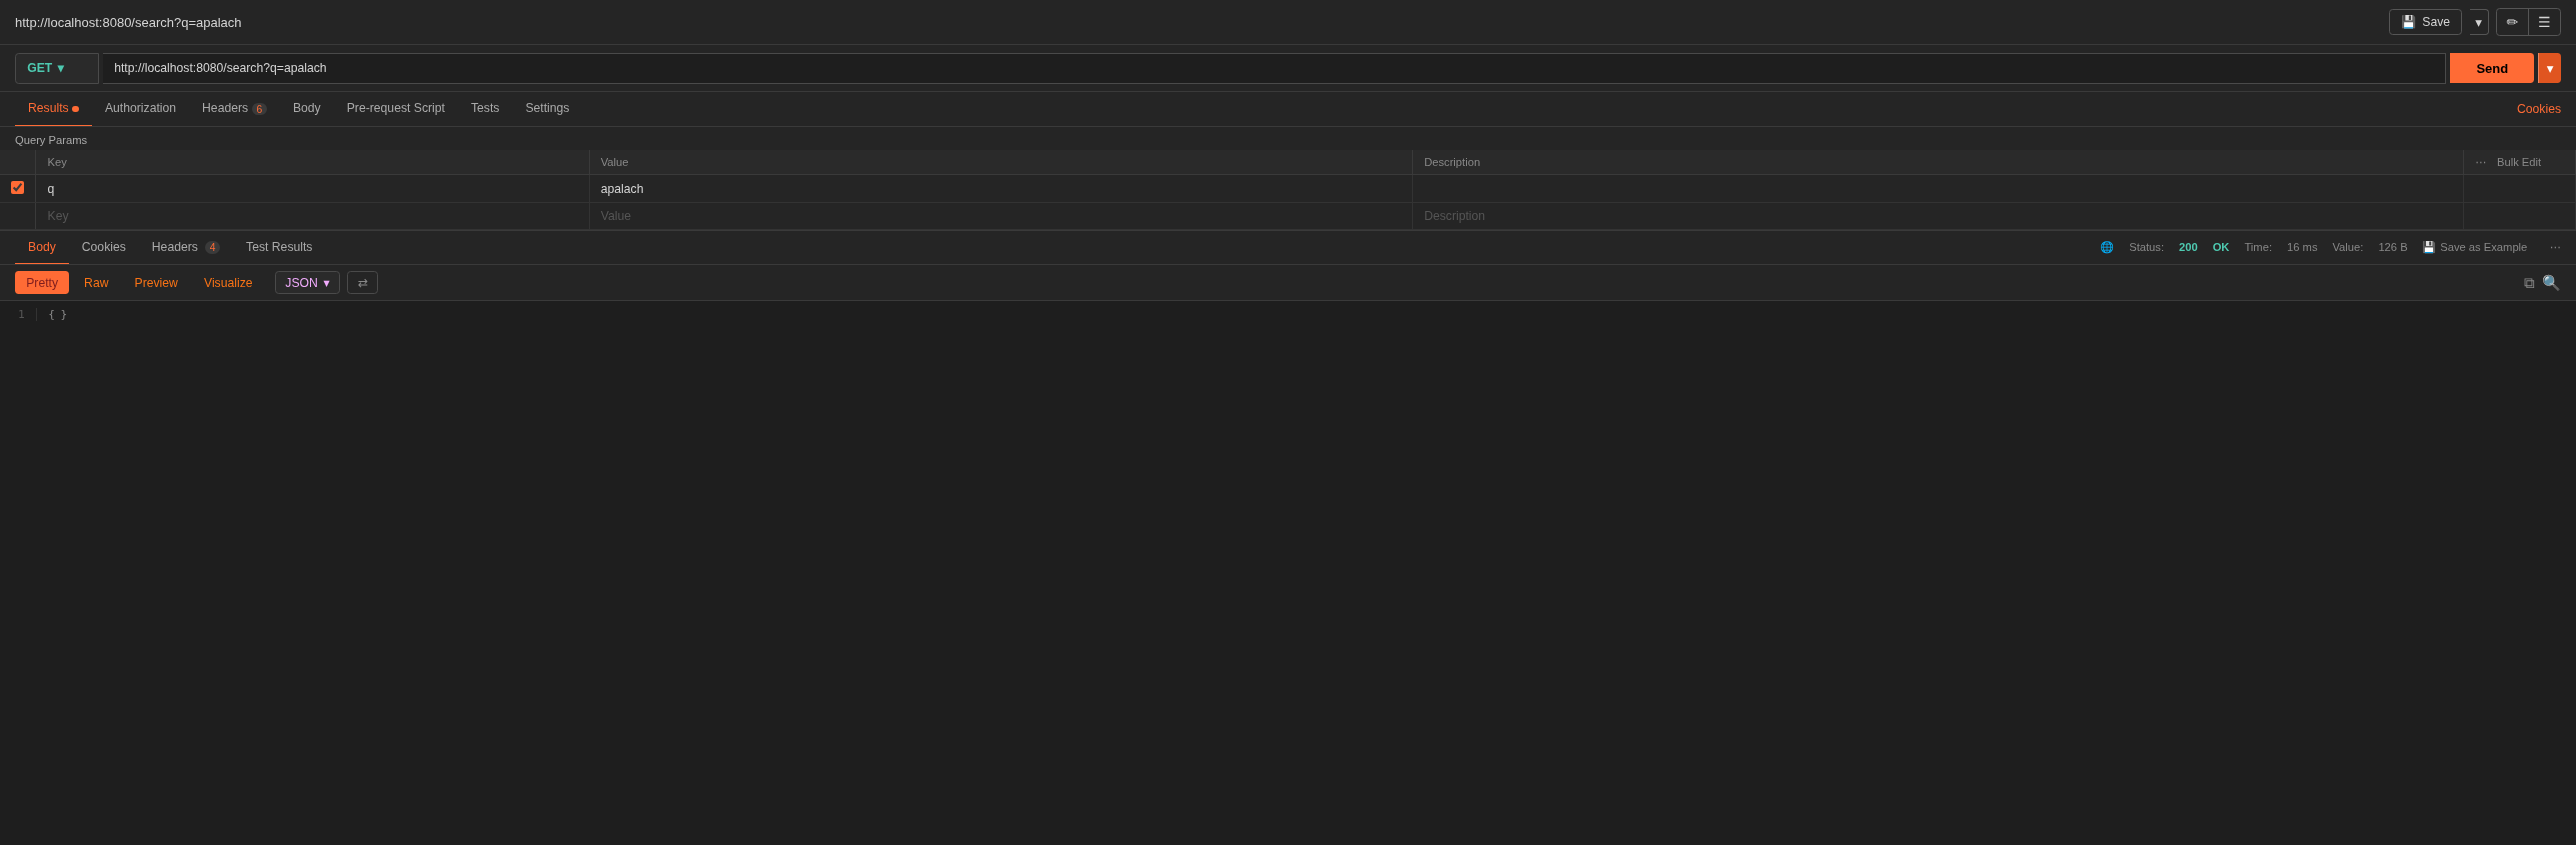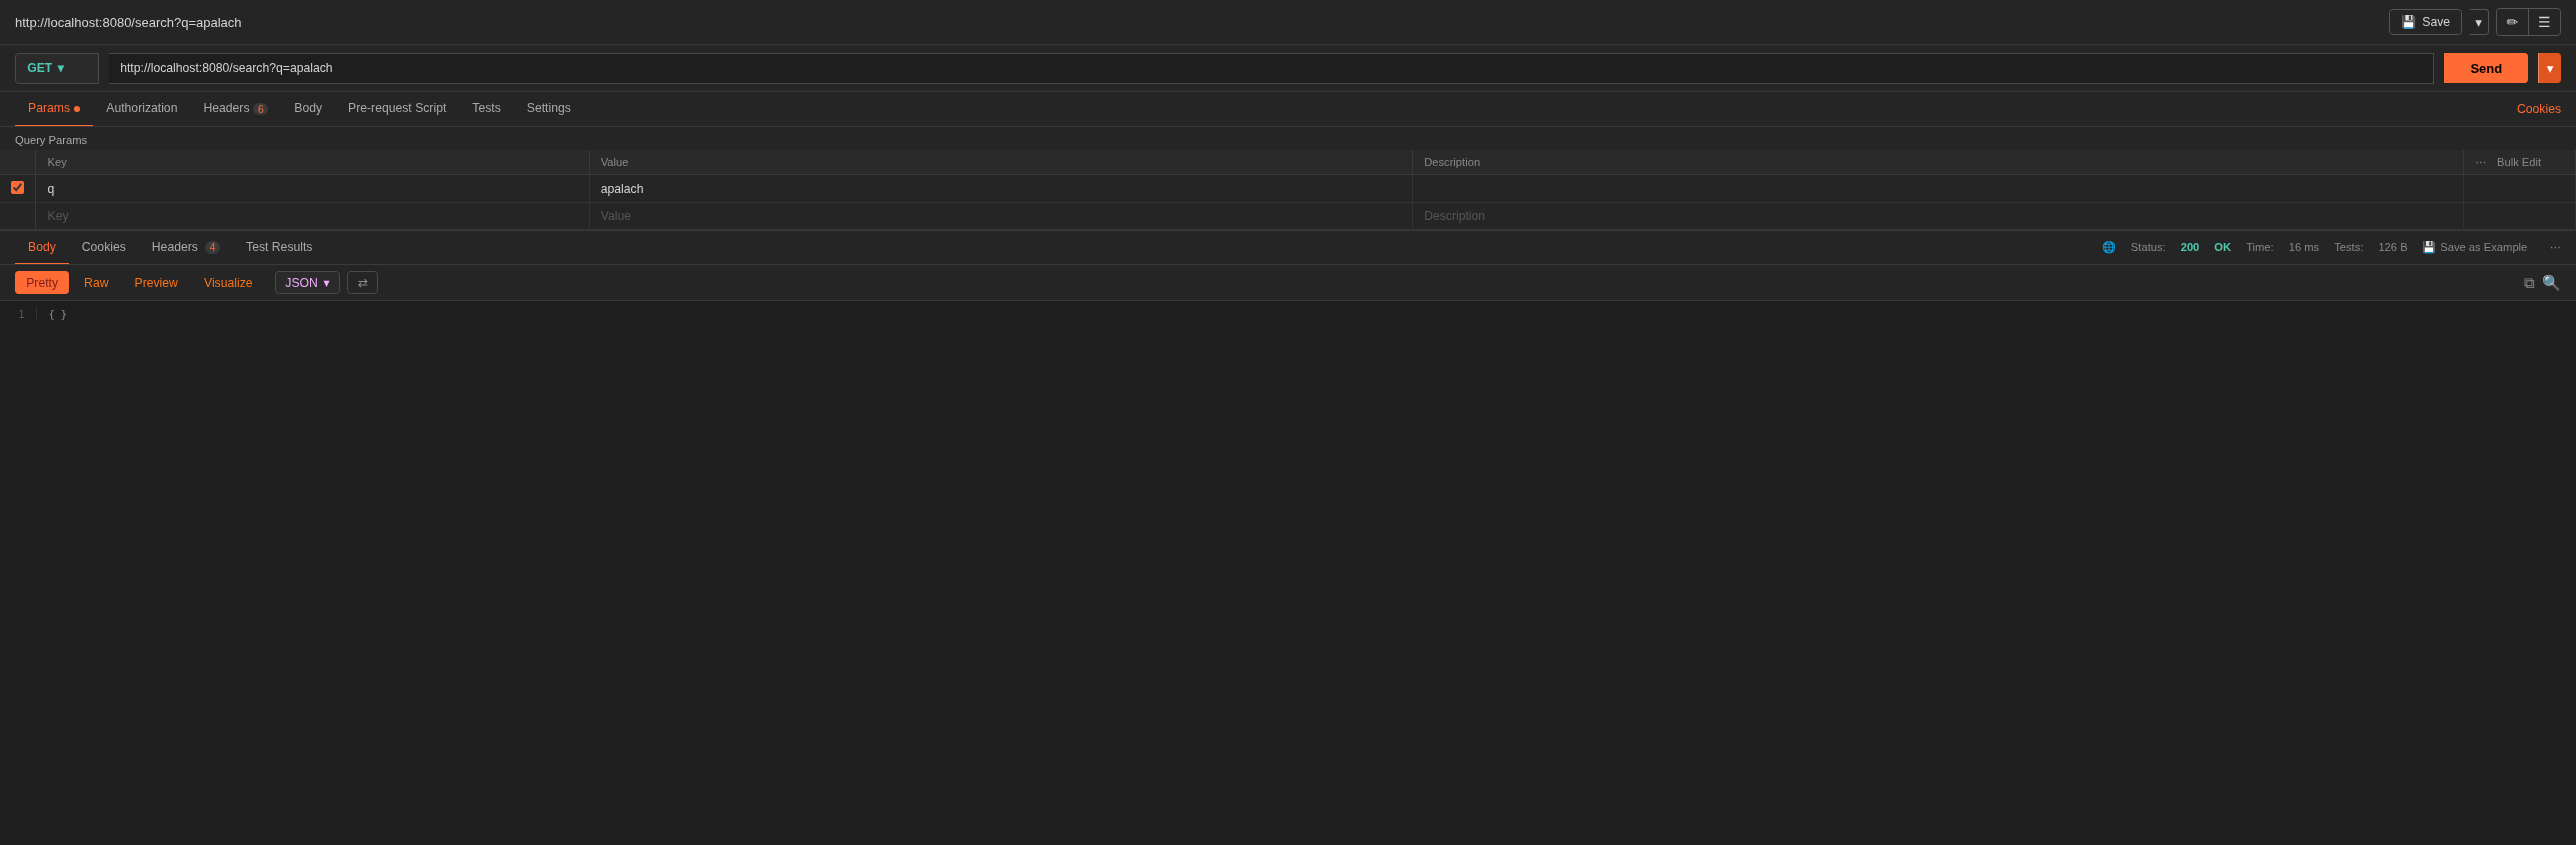--- a/index.html
+++ b/index.html
@@ -71,21 +71,21 @@
     }
     .btn-icon:last-child { border-right: none; }
 
     
     .request-bar {
       display: flex;
       align-items: center;
       background: #252525;
       border-bottom: 0.9px solid #3a3a3a;
       padding: 7.5px 15px;
-      gap: 10px;
+      gap: 4px;
     }
     .method-select {
       display: flex;
       align-items: center;
       background: #2a2a2a;
       border: 0.9px solid #4a4a4a;
       border-radius: 3.7px 0 0 3.7px;
       padding: 7.5px 11.2px;
       color: #4ec9b0;
       font-size: 12.2px;
@@ -392,21 +392,21 @@
   </div>
   <input class="url-input" type="text" value="http://localhost:8080/search?q=apalach" style="">
   <button class="btn-send">
     <span>Send</span>
   </button>
   <button class="btn-send-chevron">▾</button>
 </div>
 
 <div class="tabs-bar">
   <div class="tab active">
-    <span>Params</span><span class="tab-dot"></span>
+    <span>Results</span><span class="tab-dot"></span>
   </div>
   <div class="tab">
     <span>Authorization</span>
   </div>
   <div class="tab">
     <span>Headers</span><span class="tab-badge">6</span>
   </div>
   <div class="tab">
     <span>Body</span>
   </div>
@@ -472,21 +472,21 @@
     <div class="response-tab">
       <span>Test Results</span>
     </div>
     <div class="response-status">
       <span>🌐</span>
       <span>Status:</span>
       <span class="status-ok">200</span>
       <span class="status-ok">OK</span>
       <span class="status-label">Time:</span>
       <span>16 ms</span>
-      <span class="status-label">Tests:</span>
+      <span class="status-label">Value:</span>
       <span>126 B</span>
       <div class="save-example-btn">
         <span>💾</span>
         <span>Save as Example</span>
       </div>
       <span class="response-more">⋯</span>
     </div>
   </div>
 
   <div class="format-bar">

